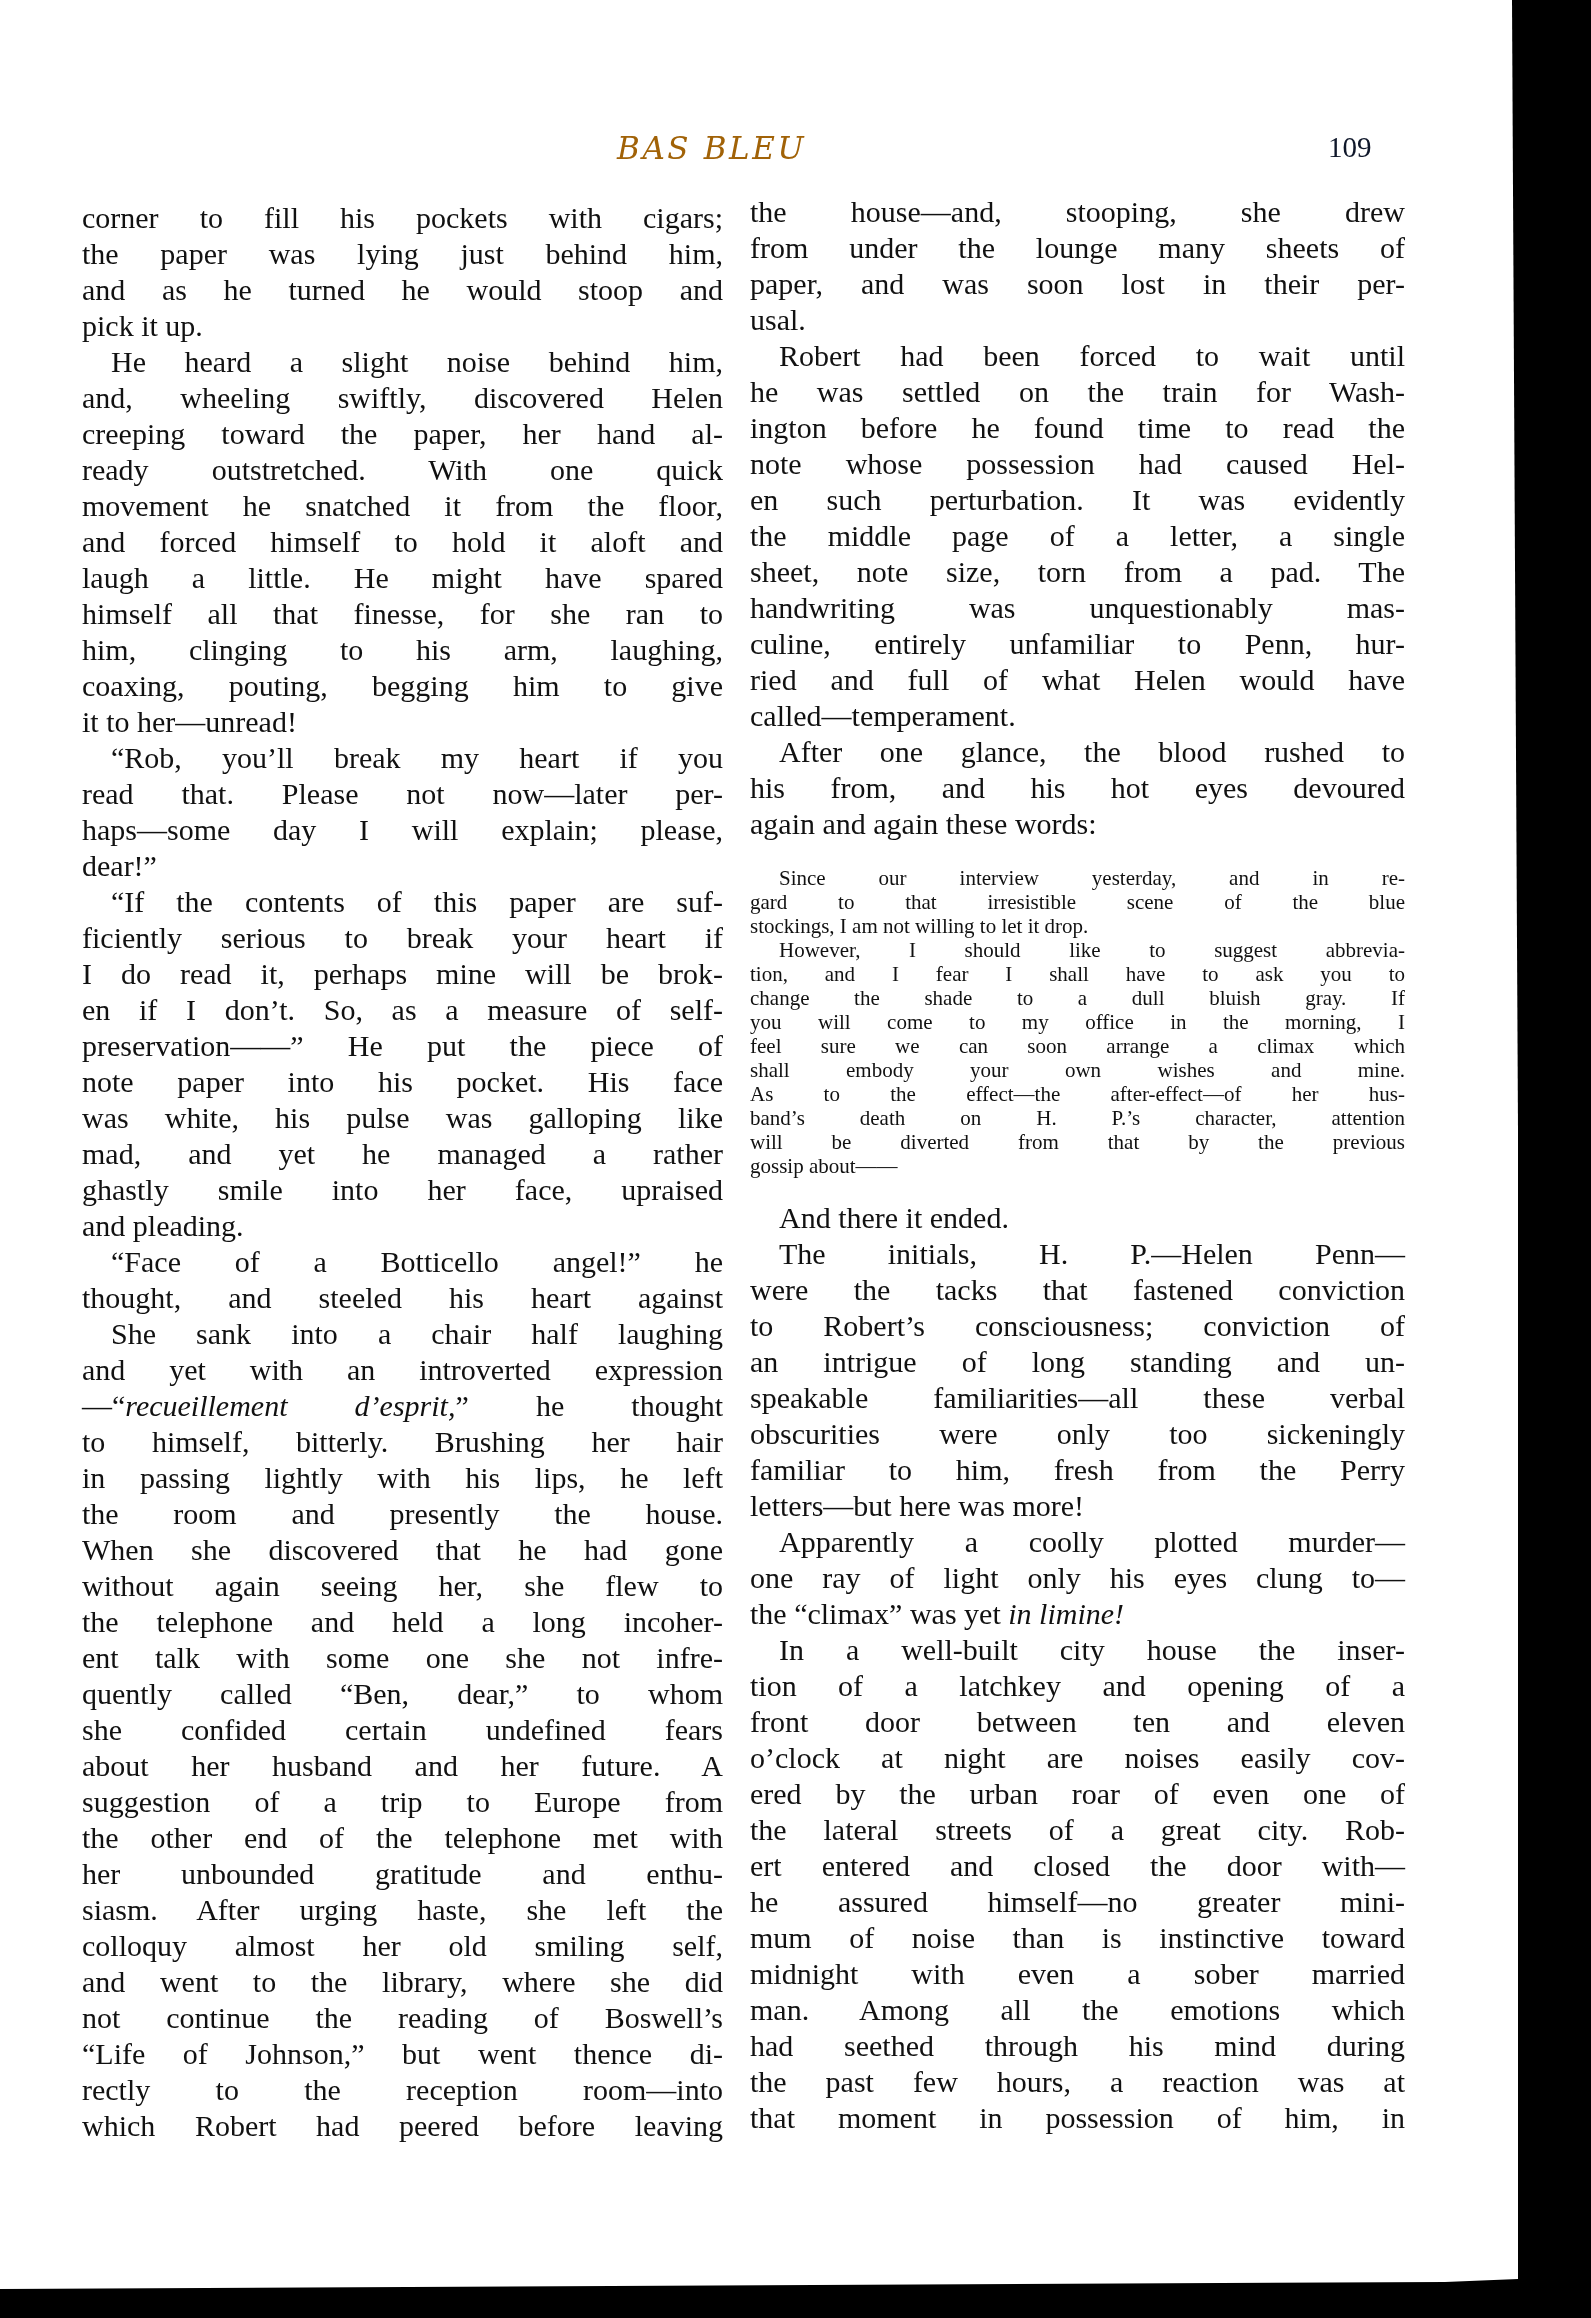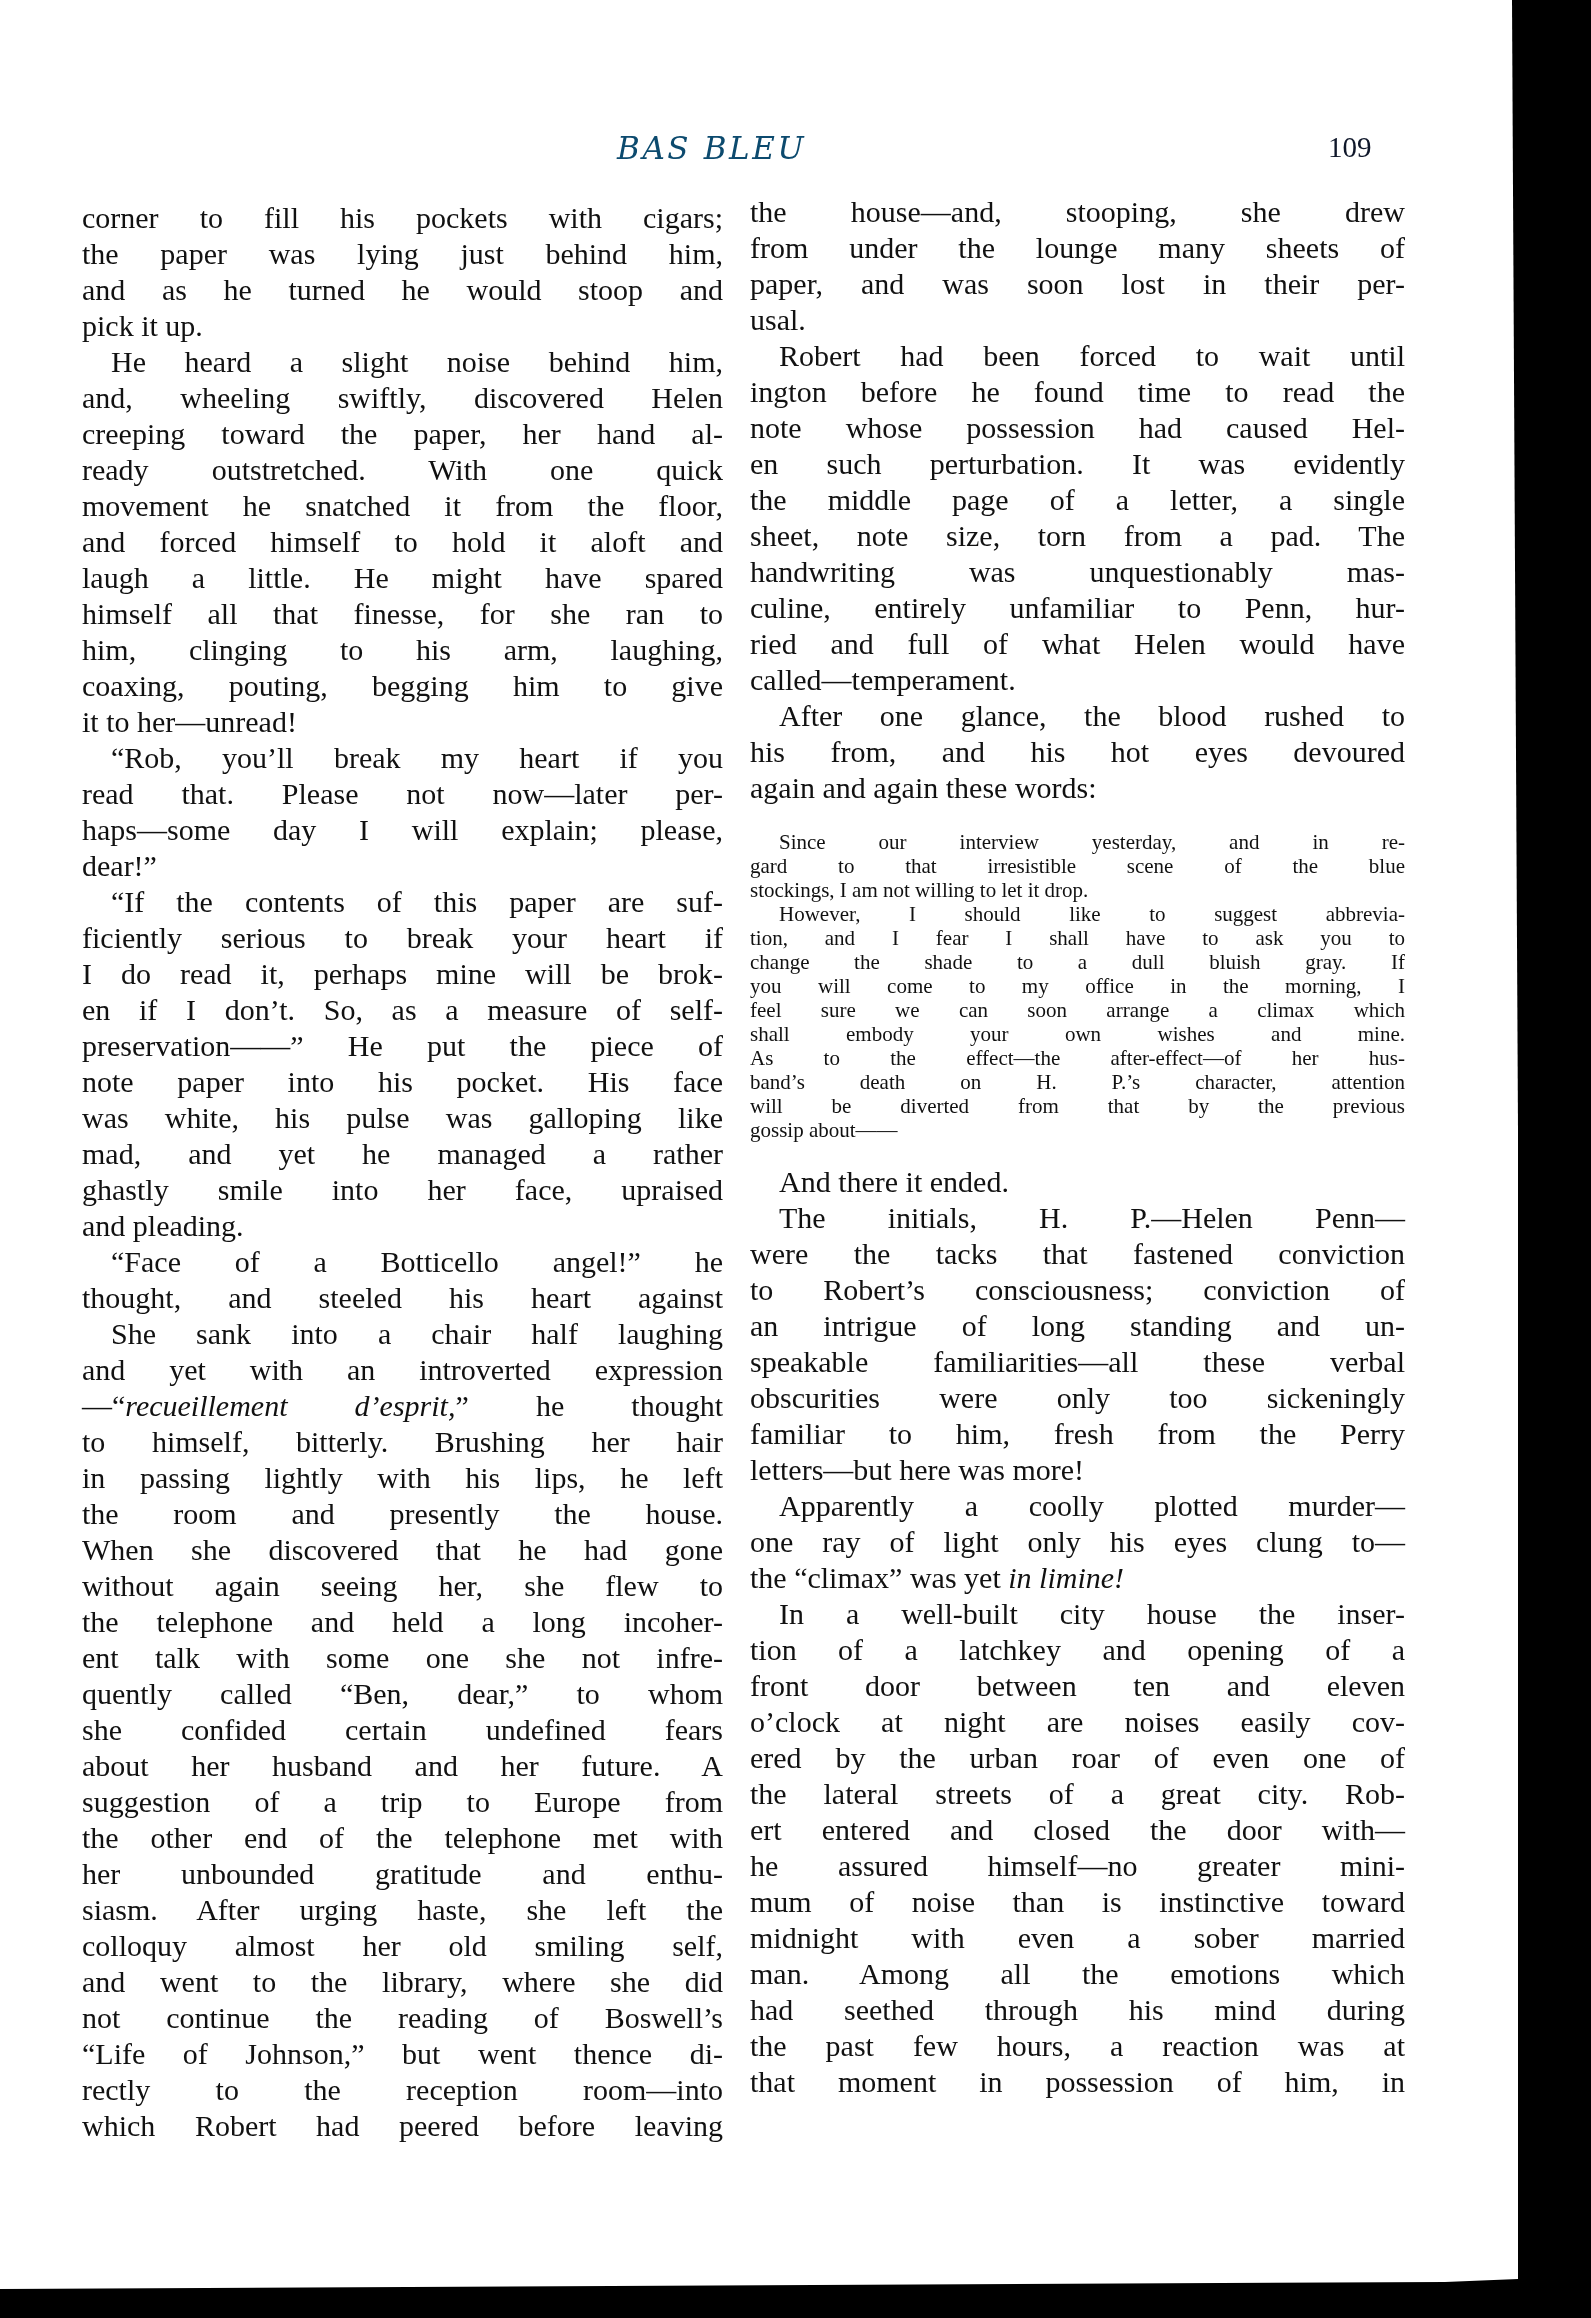--- a/index.html
+++ b/index.html
@@ -30,21 +30,21 @@
       height: 43px;
     }
     .head-title {
       position: absolute;
       left: 617px;
       top: 1.7px;
       font-family: "DejaVu Serif", serif;
       font-style: italic;
       font-size: 31px;
       letter-spacing: 2.6px;
-      color: #0c4a6e;
+      color: #a16207;
     }
     .page-number {
       position: absolute;
       left: 1328px;
       top: 3.4px;
       font-family: "Liberation Serif", serif;
       font-size: 29px;
       color: #0f172a;
     }
     .column {
@@ -154,20 +154,21 @@
       <span class="line">which Robert had peered before leaving</span>
     </div>
 
   <div class="column col-right">
     <div id="col-right-a">
         <span class="line">the house—and, stooping, she drew</span>
         <span class="line">from under the lounge many sheets of</span>
         <span class="line">paper, and was soon lost in their per-</span>
         <span class="line last">usal.</span>
         <span class="line ind">Robert had been forced to wait until</span>
+        <span class="line">he was settled on the train for Wash-</span>
         <span class="line">ington before he found time to read the</span>
         <span class="line">note whose possession had caused Hel-</span>
         <span class="line">en such perturbation. It was evidently</span>
         <span class="line">the middle page of a letter, a single</span>
         <span class="line">sheet, note size, torn from a pad. The</span>
         <span class="line">handwriting was unquestionably mas-</span>
         <span class="line">culine, entirely unfamiliar to Penn, hur-</span>
         <span class="line">ried and full of what Helen would have</span>
         <span class="line last">called—temperament.</span>
         <span class="line ind">After one glance, the blood rushed to</span>

